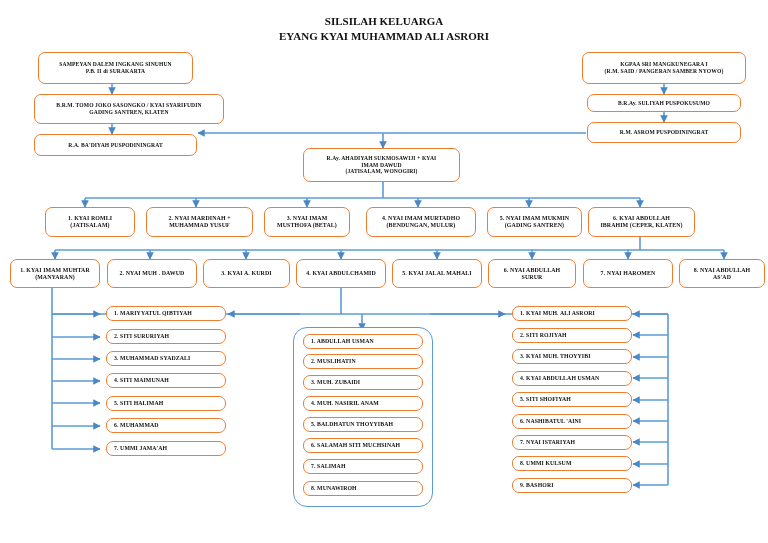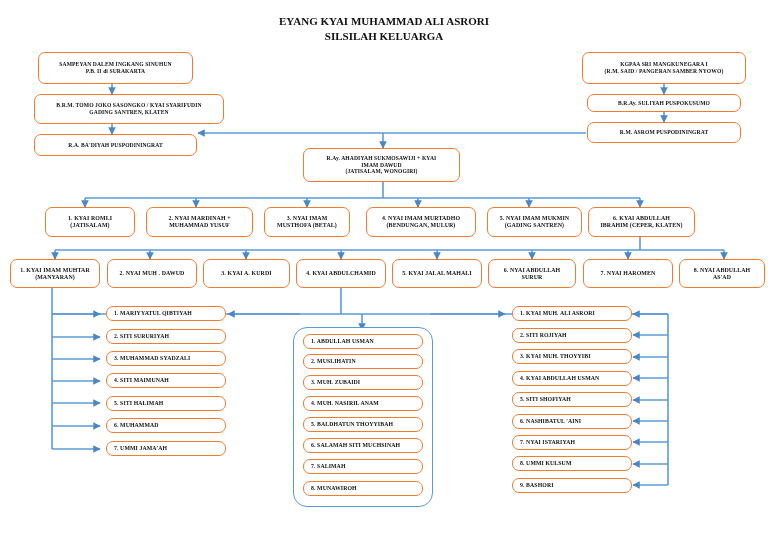--- a/index.html
+++ b/index.html
@@ -51,22 +51,22 @@
     border-radius:14px;
     background:#ffffff;
   }
 </style>
 </head>
 <body>
 
 <div id="root">
 
   <div class="t-title" style="top:14px;font-size:11px;">
+    <div>SILSILAH KELUARGA</div>
     <div>EYANG KYAI MUHAMMAD ALI ASRORI</div>
-    <div>SILSILAH KELUARGA</div>
   </div>
 
   <svg id="wires" viewBox="0 0 768 543" width="768" height="543">
     <defs>
       <marker id="ad" markerWidth="7" markerHeight="7" refX="4.2" refY="3" orient="auto">
         <path d="M0,0.6 L4.6,3 L0,5.4 z" fill="#4A87C4"></path>
       </marker>
     </defs>
     <g stroke="#5B9BD5" stroke-width="1.6" fill="none">
 

